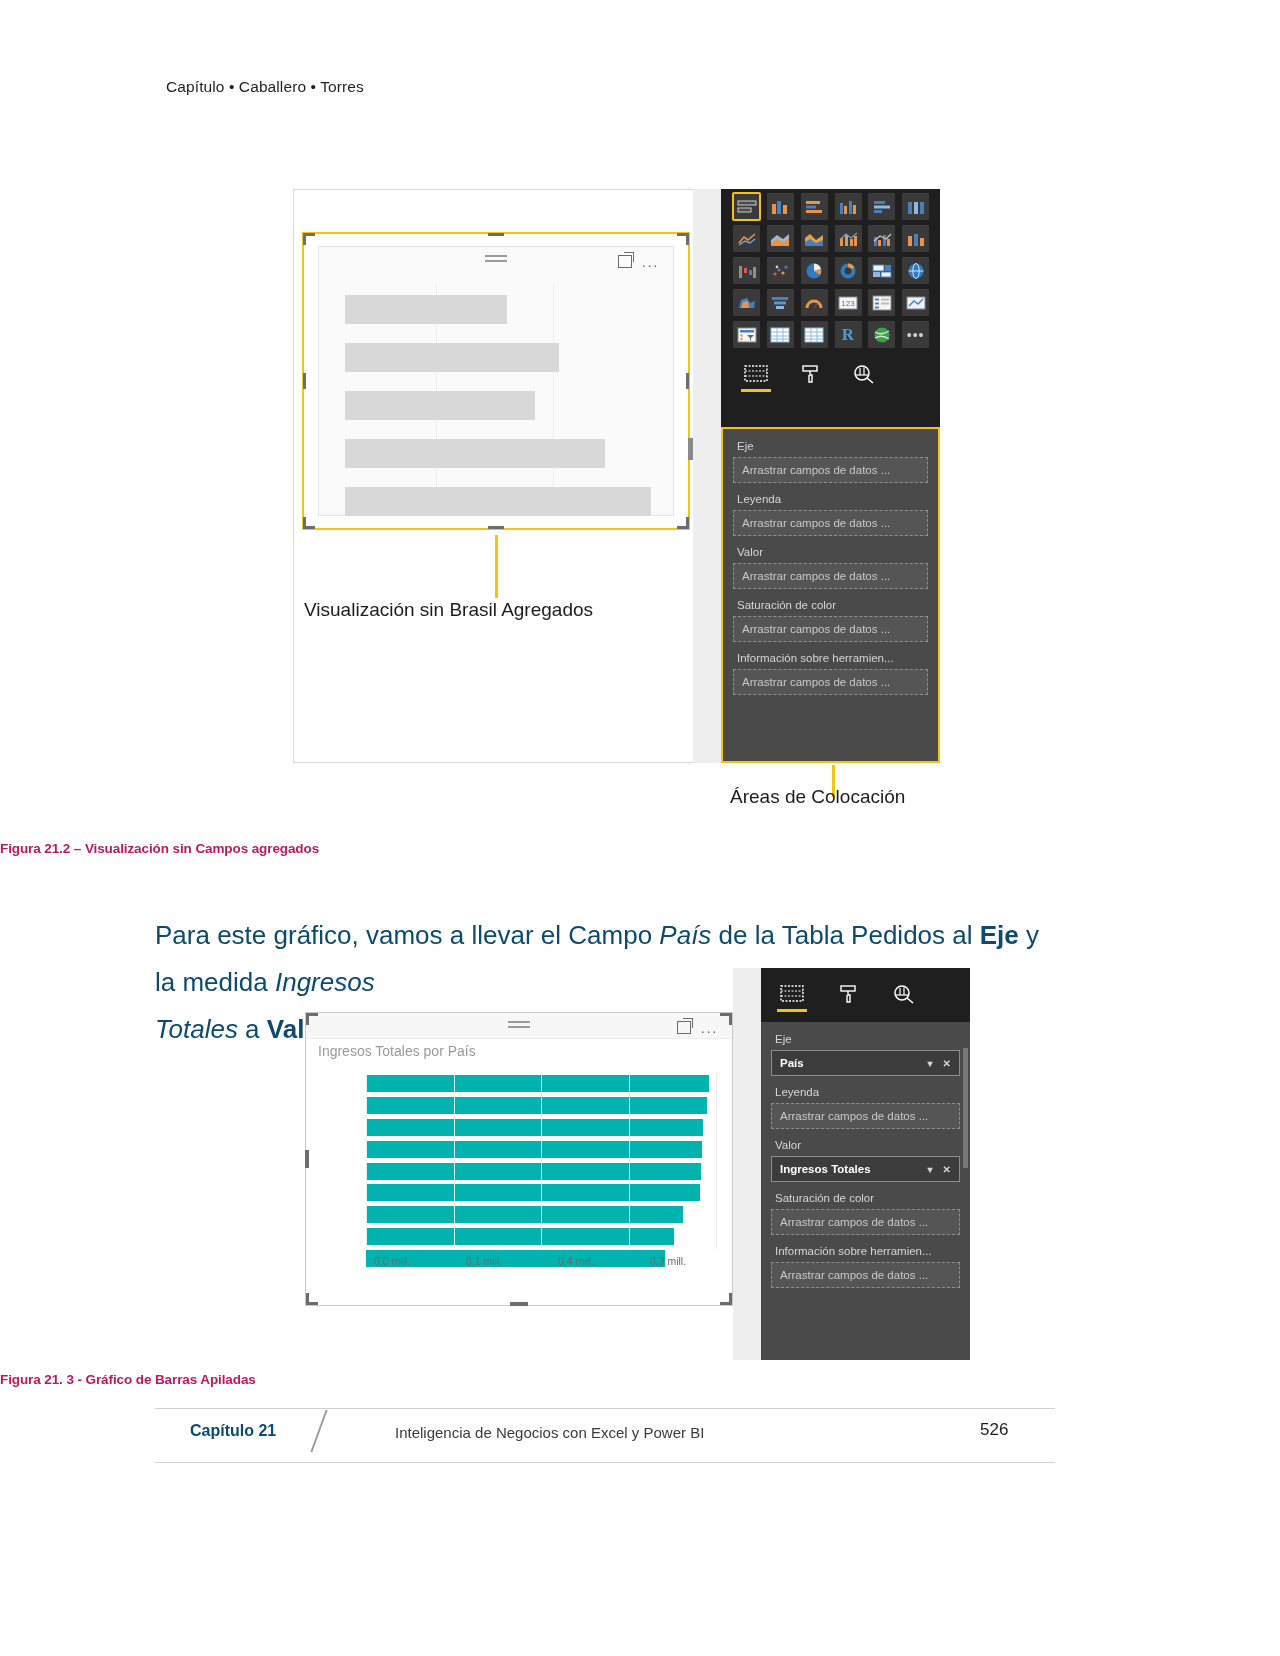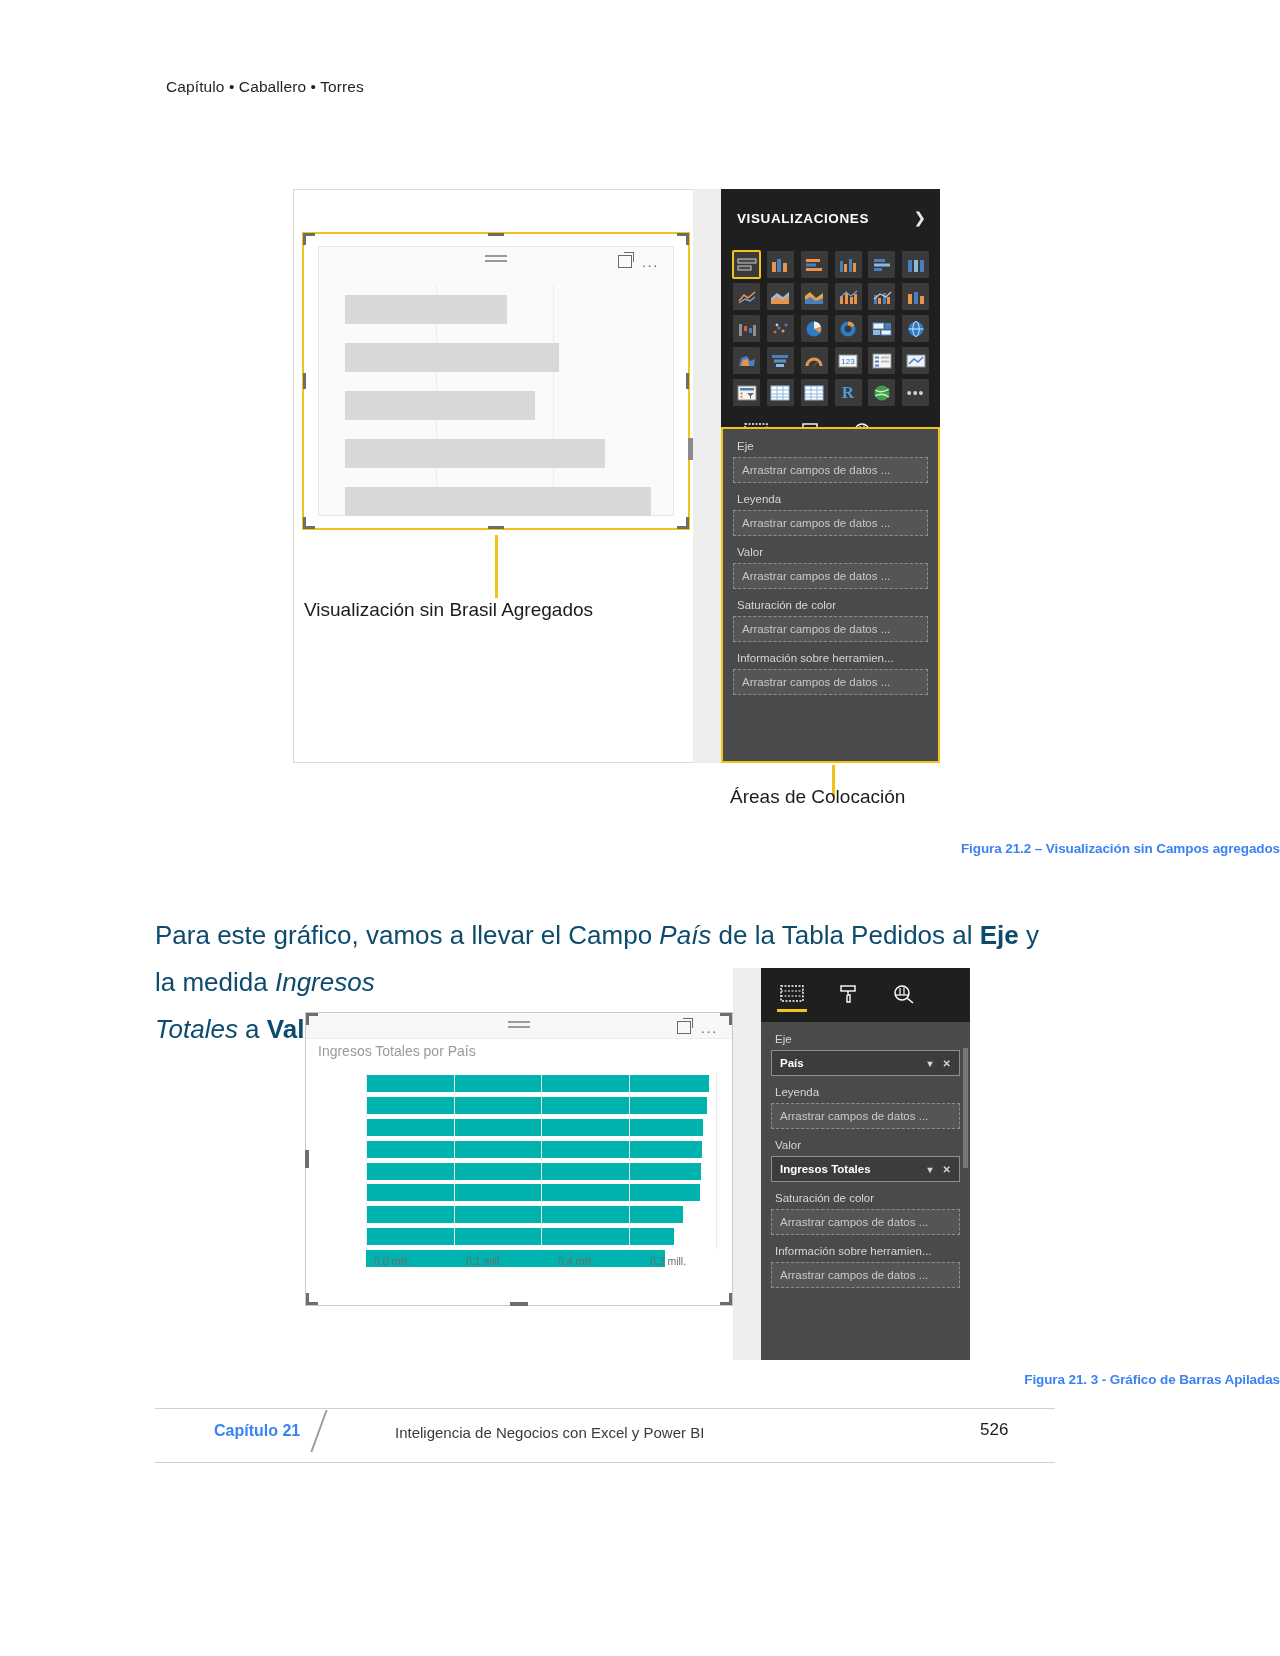--- a/index.html
+++ b/index.html
@@ -118,22 +118,22 @@
     font-size:11.5px; font-weight:bold; padding:6px 8px; margin-bottom:5px;
     display:flex; align-items:center; justify-content:space-between;
   }
   .chip-actions { display:flex; gap:10px; color:#d5d5d5; font-size:10px; }
 
   
   .leader { position:absolute; background:#f2c318; }
   .callout { position:absolute; font-size:19px; color:#1c1c1c; white-space:nowrap; }
 
   .figcap {
-    position:absolute; width:100%; text-align:right;
-    font-size:13.5px; font-weight:bold; color:#3b82f6; letter-spacing:-.1px;
+    position:absolute; width:100%; text-align:left;
+    font-size:13.5px; font-weight:bold; color:#be185d; letter-spacing:-.1px;
   }
 
   
   .para {
     position:absolute; left:155px; top:912px; width:900px;
     font-size:26px; line-height:47px; color:#0c4a6e;
   }
   .para i { font-style:italic; }
   .para b { font-weight:bold; }
 
@@ -223,24 +223,20 @@
         </div>
       </div>
     </div>
 
     <div class="handlebar" style="left:394px;top:248px;width:5px;height:22px;"></div>
   </div>
 
   <div class="canvas-gutter"></div>
 
   <div class="vpane">
-    <div class="vpane-head">
-      <span class="vpane-title">VISUALIZACIONES</span>
-      <span class="vpane-chev">❯</span>
-    </div>
 
     <div class="vgrid">
 
       <div class="vcell sel">
           <svg width="20" height="16">
             <rect x="1" y="2" width="18" height="4" fill="#4b4b4b" stroke="#ccc" stroke-width="1"></rect>
             <rect x="1" y="9" width="13" height="4" fill="#4b4b4b" stroke="#ccc" stroke-width="1"></rect>
           </svg>
         </div>
       <div class="vcell">
@@ -633,17 +629,17 @@
     <div class="well-label">Información sobre herramien...</div>
     <div class="well-drop">Arrastrar campos de datos ...</div>
   </div>
 
   <div class="scrollbar"></div>
 </div>
 
 <div class="figcap" style="top:1372px;">Figura 21. 3 -  Gráfico de Barras Apiladas</div>
 
 <div style="position:absolute;left:155px;top:1408px;width:900px;height:1px;background:#d0d0d0;"></div>
-<div style="position:absolute;left:190px;top:1422px;font-size:16px;font-weight:bold;color:#3b82f6;margin-left:24px;">Capítulo 21</div>
+<div style="position:absolute;left:190px;top:1422px;font-size:16px;font-weight:bold;color:#0c4a6e;">Capítulo 21</div>
 <div style="position:absolute;left:318px;top:1410px;width:2px;height:42px;background:#9a9a9a;transform:skewX(-20deg);"></div>
 <div style="position:absolute;left:395px;top:1424px;font-size:15px;color:#3a3a3a;">Inteligencia de Negocios con Excel y Power BI</div>
 <div style="position:absolute;left:980px;top:1420px;font-size:17px;color:#1c1c1c;">526</div>
 <div style="position:absolute;left:155px;top:1462px;width:900px;height:1px;background:#d0d0d0;"></div>
 
 </body></html>

